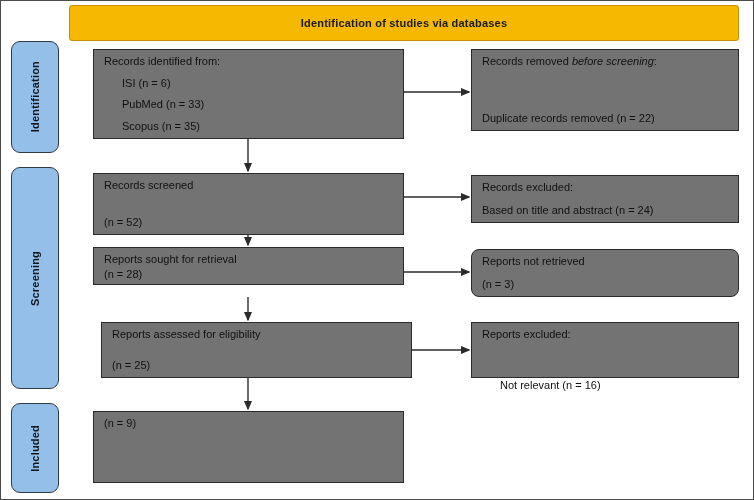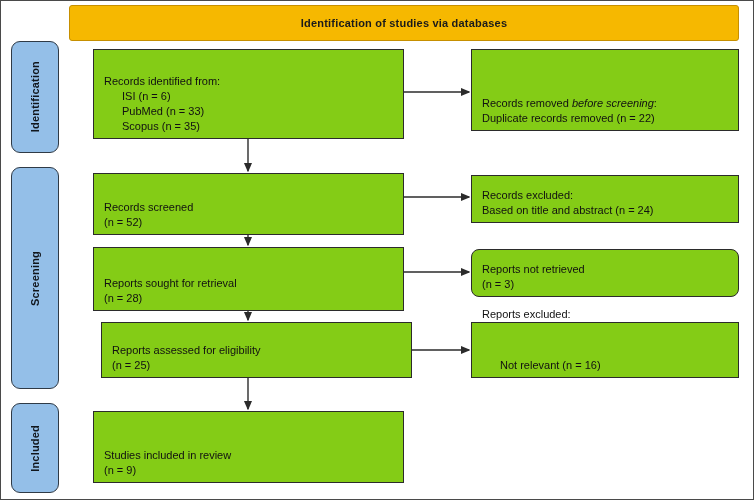--- a/index.html
+++ b/index.html
@@ -62,39 +62,39 @@
     letter-spacing: 0.2px;
     white-space: nowrap;
   }
   #stage-identification { top: 40px;  height: 112px; }
   #stage-screening     { top: 166px; height: 222px; }
   #stage-included      { top: 402px; height: 90px;  }
 
   
   .flow-box {
     position: absolute;
-    background: #84cc16;
+    background: #737373;
     border: 1px solid #2b2b2b;
     box-sizing: border-box;
     display: flex;
     flex-direction: column;
-    justify-content: flex-end;
+    justify-content: space-between;
     padding: 4px 10px;
     font-size: 11px;
     line-height: 15px;
     color: #111111;
   }
   .flow-box .line { white-space: pre; }
   .flow-box .indent { padding-left: 18px; }
   .flow-box .ital { font-style: italic; }
 
   
   #box-identified  { left: 92px; top: 48px;  width: 311px; height: 90px; }
   #box-screened    { left: 92px; top: 172px; width: 311px; height: 62px; }
-  #box-sought      { left: 92px; top: 246px; width: 311px; height: 64px; }
+  #box-sought      { left: 92px; top: 246px; width: 311px; height: 38px; }
   #box-assessed    { left: 100px; top: 321px; width: 311px; height: 56px; }
   #box-included    { left: 92px; top: 410px; width: 311px; height: 72px; }
 
   
   #box-removed         { left: 470px; top: 48px;  width: 268px; height: 82px; }
   #box-excluded-title  { left: 470px; top: 174px; width: 268px; height: 48px; }
   #box-not-retrieved   { left: 470px; top: 248px; width: 268px; height: 48px; border-radius: 8px; }
   #box-excluded-rel    { left: 470px; top: 321px; width: 268px; height: 56px; gap: 36px; }
 
   
@@ -159,21 +159,20 @@
     <div class="line">Reports sought for retrieval</div>
     <div class="line">(n = 28)</div>
   </div>
 
   <div class="flow-box" id="box-assessed">
     <div class="line">Reports assessed for eligibility</div>
     <div class="line">(n = 25)</div>
   </div>
 
   <div class="flow-box" id="box-included">
-    <div class="line">Studies included in review</div>
     <div class="line">(n = 9)</div>
   </div>
 
   <div class="flow-box" id="box-removed">
     <div class="line"><span>Records removed </span><span class="ital">before screening</span><span>:</span></div>
     <div class="line">Duplicate records removed (n = 22)</div>
   </div>
 
   <div class="flow-box" id="box-excluded-title">
     <div class="line">Records excluded:</div>

